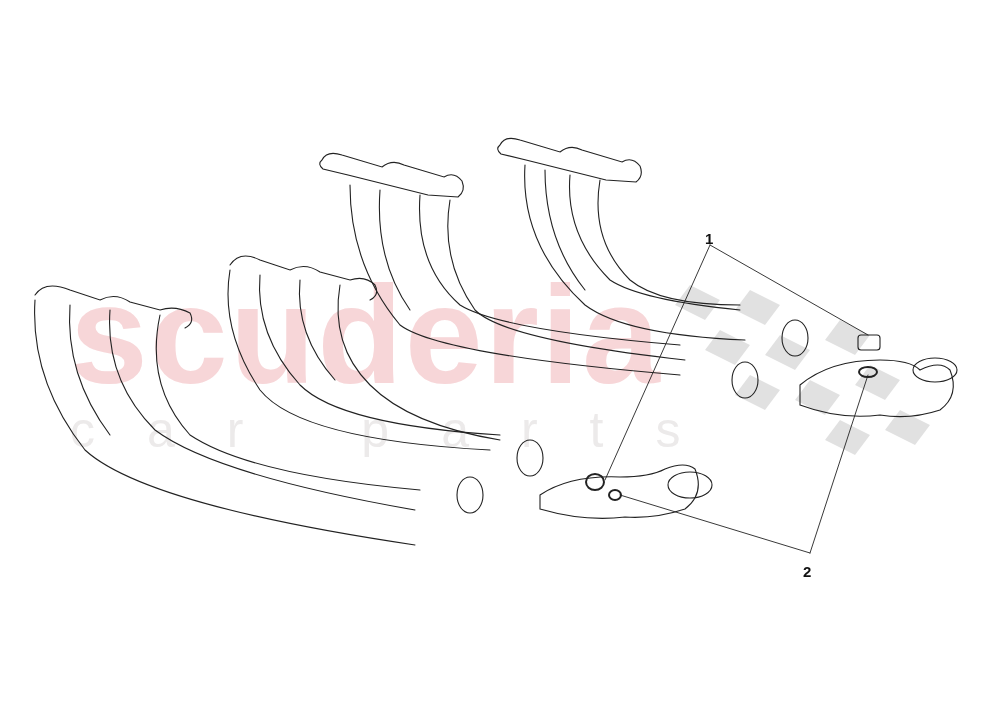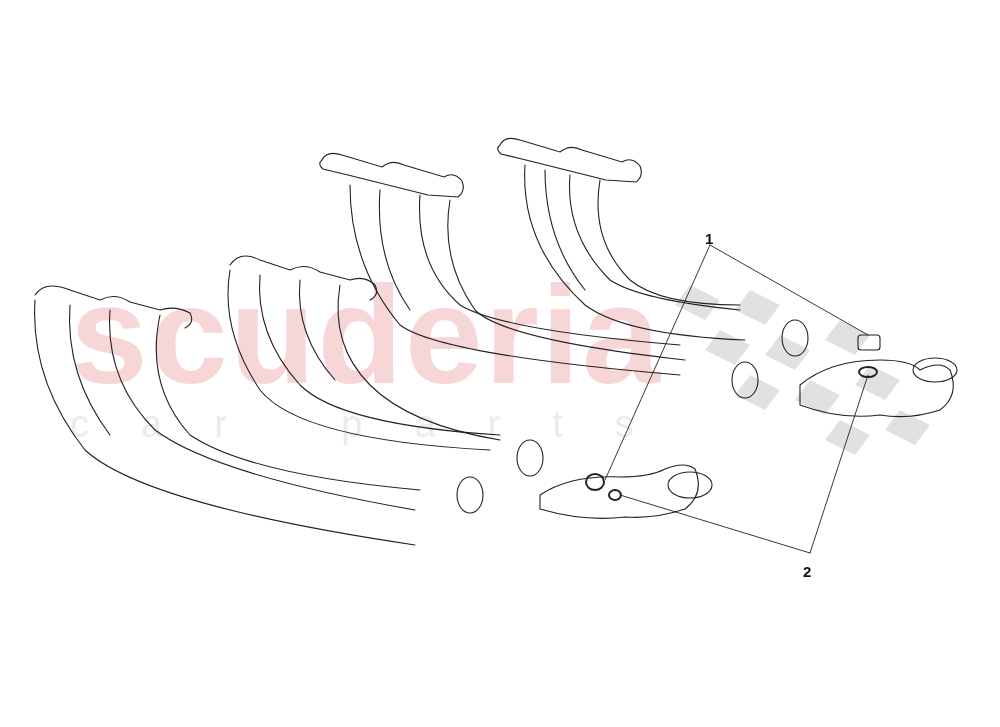--- a/index.html
+++ b/index.html
@@ -1,19 +1,19 @@
 <!DOCTYPE html>
 <html><head>
 <meta charset="utf-8">
 <style>
   html, body { margin:0; padding:0; background:#ffffff; }
   body { width:1000px; height:727px; position:relative; overflow:hidden; font-family:"Liberation Sans", sans-serif; }
   .canvas { position:absolute; left:0; top:0; width:1000px; height:727px; }
   .wm-main { position:absolute; left:70px; top:265px; font-family:"Liberation Sans", sans-serif; font-weight:bold; font-size:140px; letter-spacing:2px; color:#f7d6d8; line-height:1; }
-  .wm-sub { position:absolute; left:70px; top:405px; font-family:"Liberation Sans", sans-serif; font-size:38px; color:#eceaea; letter-spacing:52px; line-height:1; }
+  .wm-sub { position:absolute; left:70px; top:405px; font-family:"Liberation Sans", sans-serif; font-size:50px; color:#eceaea; letter-spacing:52px; line-height:1; }
   .callout { position:absolute; font-weight:bold; font-size:15px; color:#111; }
   svg { position:absolute; left:0; top:0; }
 </style>
 </head>
 <body>
 
 <div class="canvas">
 
   <svg width="1000" height="727">
     <g fill="#dcdcdc" opacity="0.85">

